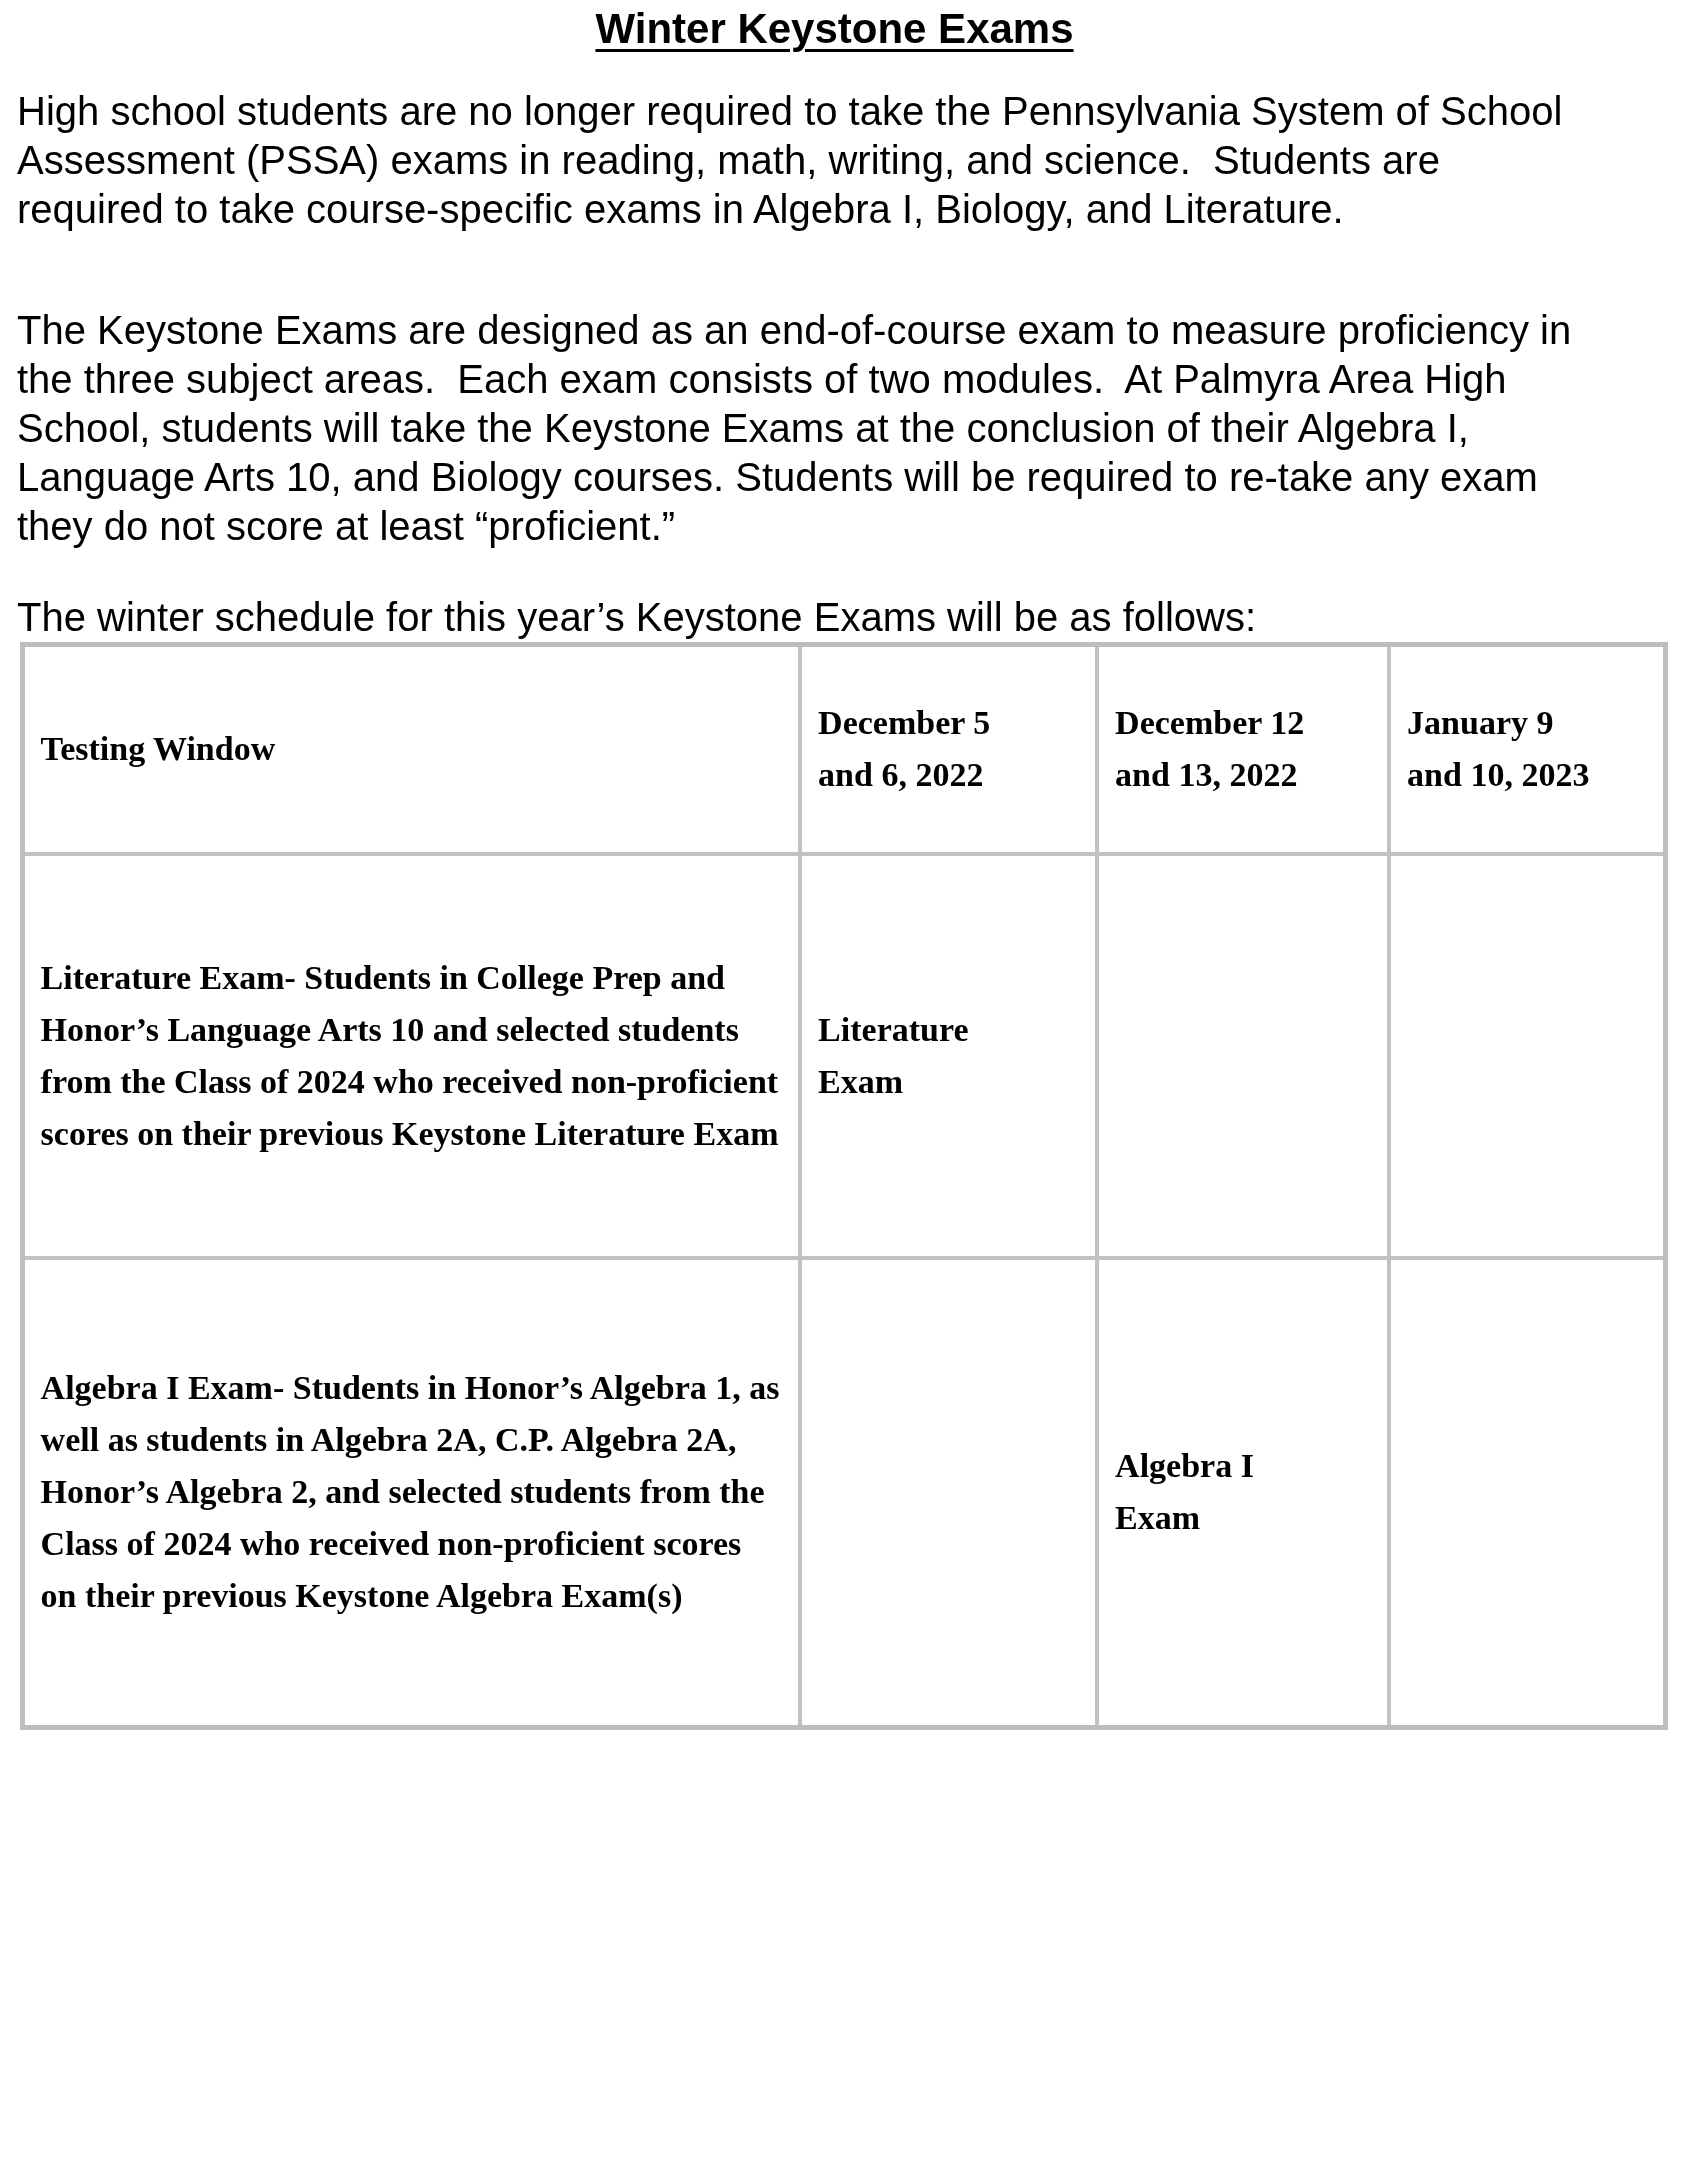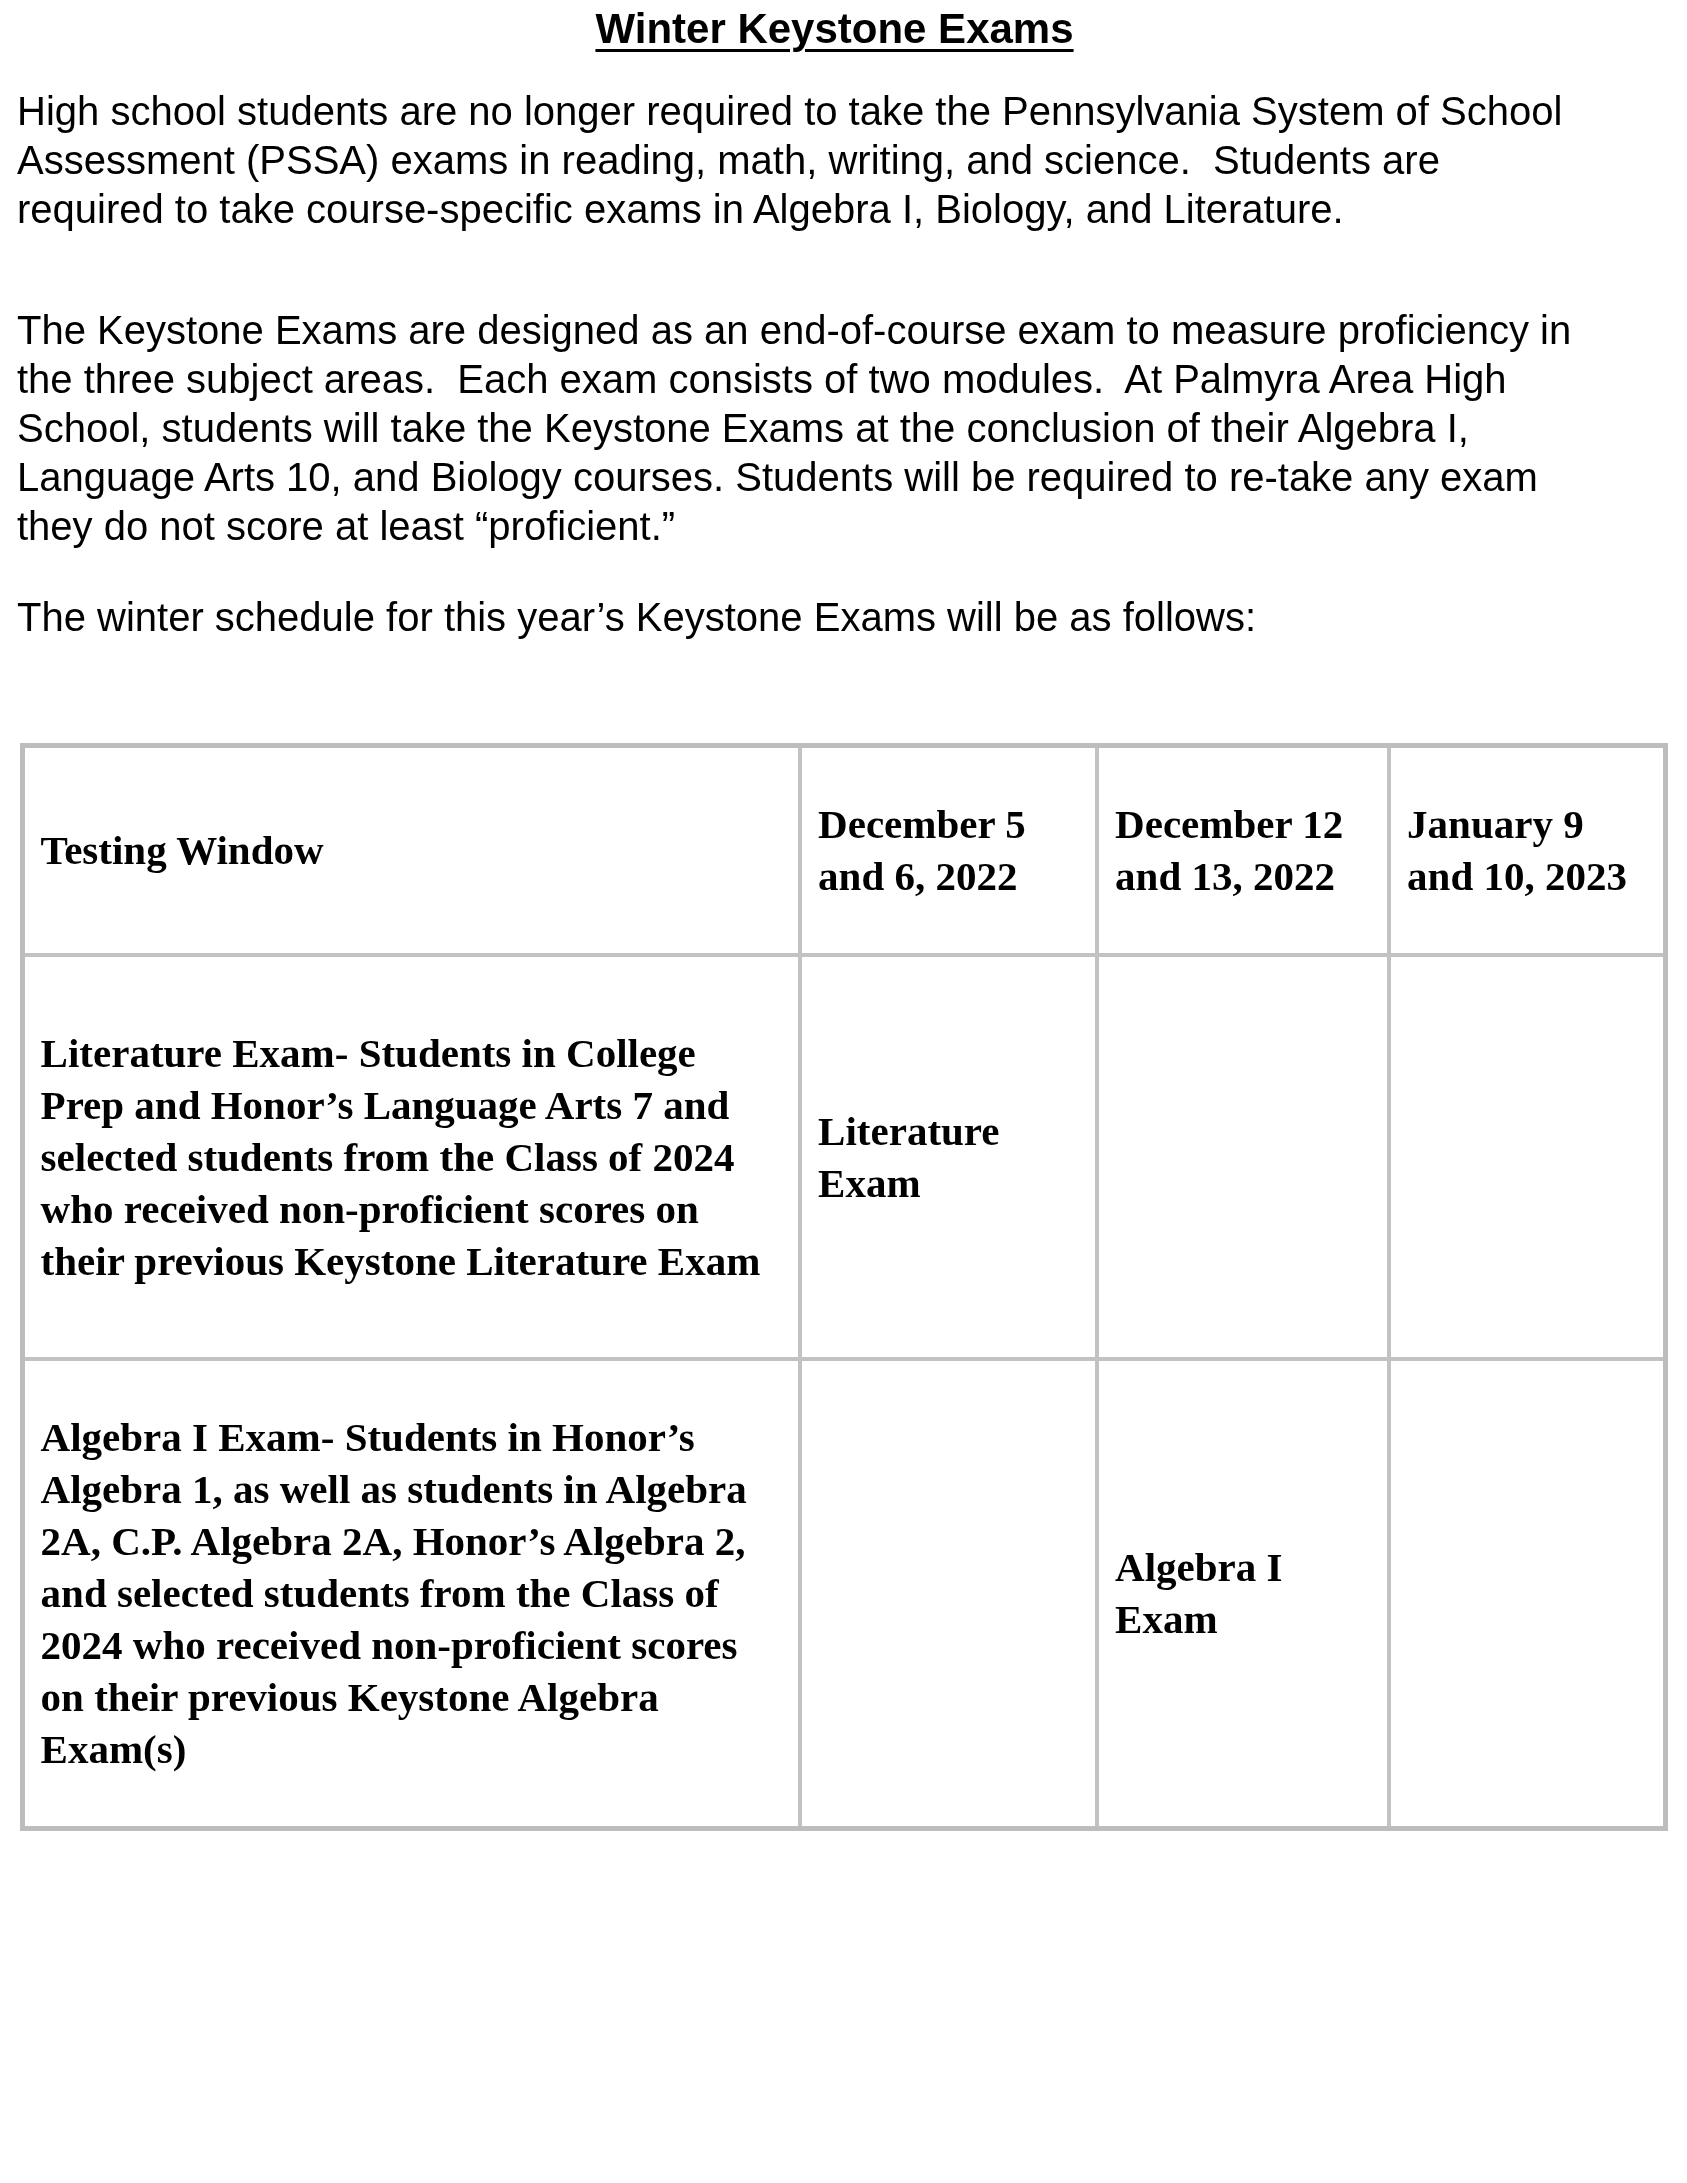--- a/index.html
+++ b/index.html
@@ -29,29 +29,28 @@
   .para{
     margin:0;
     font-size:40px;
     line-height:49px;
     white-space:pre-wrap;
   }
   .para-1{margin-top:33px;}
   .para-2{margin-top:72px;}
   .para-3{margin-top:42px;}
   table.schedule{
-    margin-top:101px;
     margin-left:2.6px;
     border-collapse:collapse;
     table-layout:fixed;
     width:1643px;
     border:5.3px solid #bdbdbd;
     font-family:"Liberation Serif",serif;
     font-weight:bold;
-    font-size:41px;
+    font-size:34px;
     line-height:52px;
   }
   table.schedule td, table.schedule th{
     border:4px solid #c2c2c2;
     vertical-align:middle;
     text-align:left;
     padding:8px 16px;
     overflow:hidden;
   }
   tr.r-header{height:209px;}
@@ -96,21 +95,21 @@
         <th>Testing Window</th>
         <th class="prewrap">December 5
 and 6, 2022</th>
         <th class="prewrap">December 12
 and 13, 2022</th>
         <th class="prewrap">January 9
 and 10, 2023</th>
       </tr>
 
       <tr class="r-lit">
-        <td><span class="exam-name">Literature Exam-</span><span> Students in College Prep and Honor’s Language Arts 7 and selected students from the Class of 2024 who received non-proficient scores on their previous Keystone Literature Exam</span></td>
+        <td><span class="exam-name">Literature Exam-</span><span> Students in College Prep and Honor’s Language Arts 10 and selected students from the Class of 2024 who received non-proficient scores on their previous Keystone Literature Exam</span></td>
         <td class="prewrap">Literature
 Exam</td>
         <td class="prewrap"></td>
         <td class="prewrap"></td>
       </tr>
 
       <tr class="r-alg">
         <td><span class="exam-name">Algebra I Exam</span><span>- Students in Honor’s Algebra 1, as well as students in Algebra 2A, C.P. Algebra 2A, Honor’s Algebra 2, and selected students from the Class of 2024 who received non-proficient scores on their previous Keystone Algebra Exam(s)</span></td>
         <td class="prewrap"></td>
         <td class="prewrap">Algebra I

